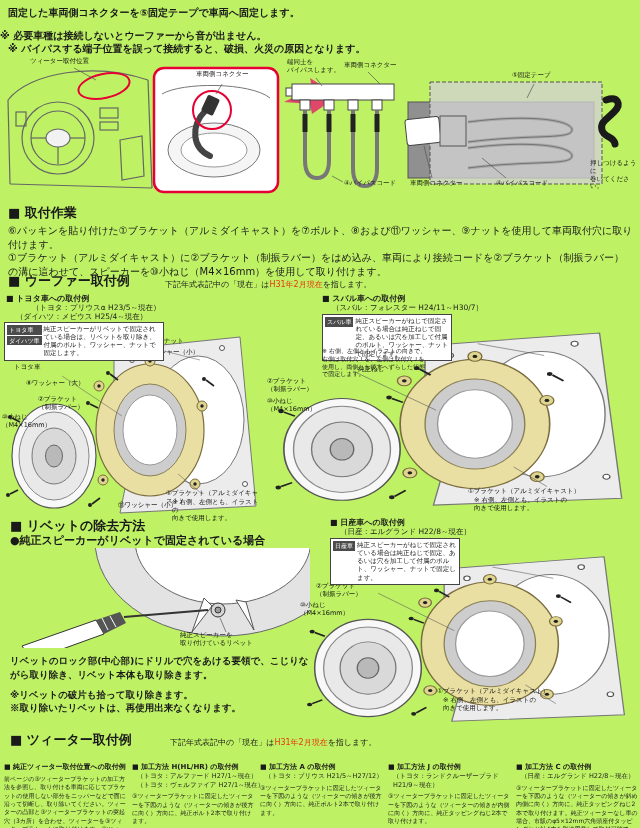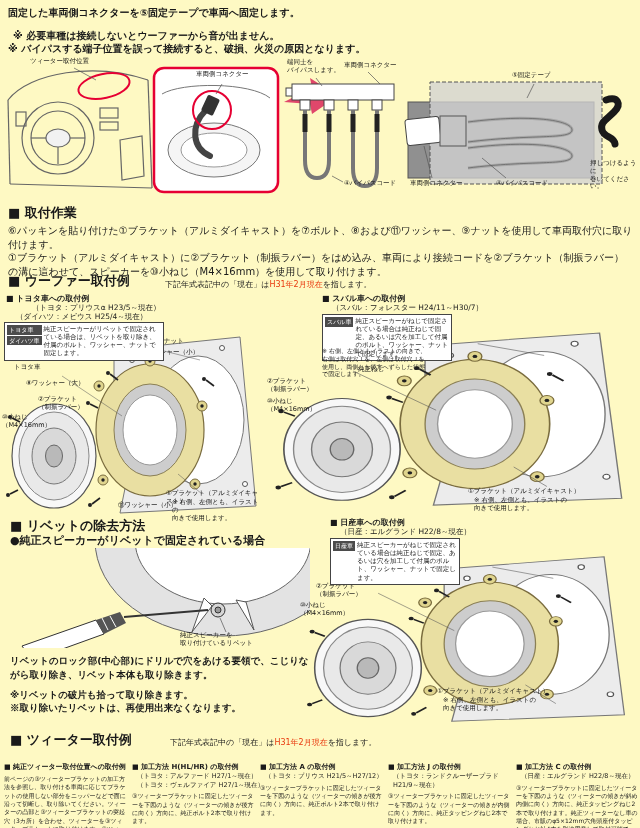--- a/index.html
+++ b/index.html
@@ -1,16 +1,16 @@
 <!DOCTYPE html>
 <html><head>
 <meta charset="utf-8">
 <style>
   html,body{margin:0;padding:0;background:#fff;}
-  .page{position:relative;width:640px;height:828px;background:#fef9c3;overflow:hidden;
+  .page{position:relative;width:640px;height:828px;background:#bef264;overflow:hidden;
         font-family:"DejaVu Sans","Liberation Sans",sans-serif;color:#1a1a1a;}
   .abs{position:absolute;}
   .intro{font-size:10px;font-weight:bold;white-space:nowrap;}
   .h1{font-size:13px;font-weight:bold;white-space:nowrap;}
   .h2{font-size:8px;font-weight:bold;white-space:nowrap;}
   .sub{font-size:7.5px;white-space:nowrap;}
   .note8{font-size:8px;white-space:nowrap;}
   .red{color:#e8380d;}
   .body10{font-size:10px;line-height:1.38;}
   .lbl{position:absolute;font-size:6.5px;line-height:1.2;color:#111;white-space:pre-line;z-index:4;}
@@ -25,21 +25,21 @@
   .tw-sub{font-size:6.5px;line-height:1.35;padding-left:5px;white-space:nowrap;}
   .tw-body{font-size:6px;line-height:1.4;margin-top:3px;}
   svg{display:block;}
 </style>
 </head>
 <body>
 
 <div class="page">
 
   <div class="abs intro" style="left:8px;top:6px;">固定した車両側コネクターを⑤固定テープで車両へ固定します。</div>
-  <div class="abs intro" style="left:13px;top:29px;">※ 必要車種は接続しないとウーファーから音が出ません。</div>
+  <div class="abs intro" style="left:0;top:29px;">※ 必要車種は接続しないとウーファーから音が出ません。</div>
   <div class="abs intro" style="left:8px;top:42px;">※ バイパスする端子位置を誤って接続すると、破損、火災の原因となります。</div>
 
   <div class="abs" style="left:0;top:56px;width:640px;height:146px;">
     <svg width="640" height="146">
       <defs>
         <symbol id="sym-exploded" viewBox="0 0 260 184" preserveAspectRatio="none">
           <path d="M112,16 L238,3 L254,172 L118,179 L130,120 L112,60 Z" fill="#ececec" stroke="#777" stroke-width="1"></path>
           <ellipse cx="196" cy="86" rx="46" ry="64" fill="#fff" stroke="#777"></ellipse>
           <circle cx="130" cy="26" r="2.5" fill="#fff" stroke="#555"></circle>
           <circle cx="220" cy="14" r="2.5" fill="#fff" stroke="#555"></circle>

